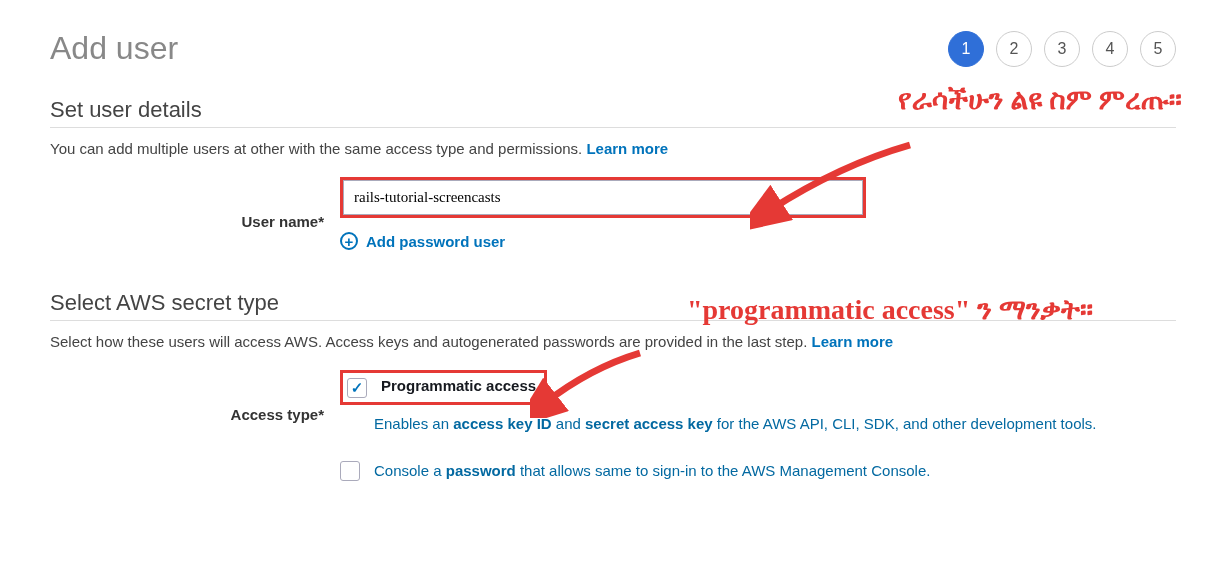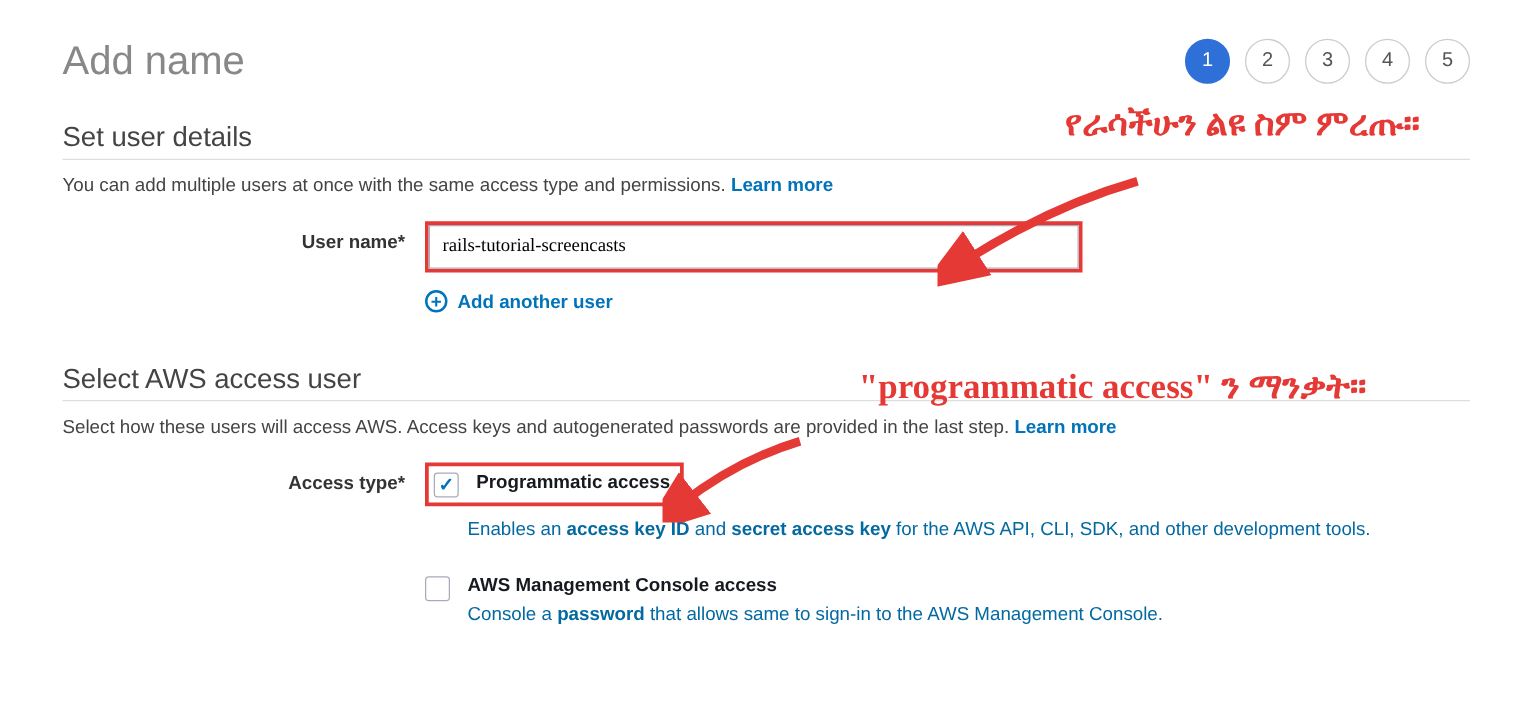--- a/index.html
+++ b/index.html
@@ -15,21 +15,21 @@
     .step {
       width: 36px; height: 36px; border-radius: 50%;
       border: 1px solid #ccc; display: flex; align-items: center; justify-content: center;
       font-size: 16px; color: #555; background: #fff;
     }
     .step.active { background: #2f6fd8; border-color: #2f6fd8; color: #fff; font-weight: 500; }
     .section-title { font-size: 22px; font-weight: 400; color: #444; border-bottom: 1px solid #ddd; padding-bottom: 4px; margin-bottom: 12px; }
     .section-desc { font-size: 15px; color: #444; margin-bottom: 20px; }
     .learn-link { color: #0073bb; text-decoration: none; cursor: pointer; font-weight: bold; }
     .form-row { display: flex; align-items: flex-start; margin-bottom: 12px; }
-    .form-label { width: 290px; text-align: right; padding-right: 16px; font-weight: 700; font-size: 15px; padding-top: 8px; color: #333; }
+    .form-label { width: 290px; text-align: right; padding-right: 16px; font-weight: 700; font-size: 15px; padding-top: 8px; color: #333; margin-top: 28px; }
     .form-content { flex: 1; }
     .text-input {
       width: 520px; padding: 8px 10px; font-size: 15px; border: 1px solid #aab;
       outline: none;
       font-family: Liberation Serif, serif;
     }
     .highlight-box { border: 3px solid #e53935; display: inline-block; }
     .add-another { display: flex; align-items: center; gap: 8px; color: #0073bb; font-weight: 700; font-size: 15px; margin-top: 14px; cursor: pointer; }
     .plus-circle {
       width: 18px; height: 18px; border-radius: 50%; border: 2.5px solid #0073bb;
@@ -55,51 +55,51 @@
     }
     .arrow { position: absolute; pointer-events: none; }
     .container { position: relative; }
   </style>
 </head>
 <body>
 
 <div class="container">
 
   <div class="header">
-    <h1 class="page-title">Add name</h1>
+    <h1 class="page-title">Add user</h1>
     <div class="steps">
       <div class="step active">1</div>
       <div class="step">2</div>
       <div class="step">3</div>
       <div class="step">4</div>
       <div class="step">5</div>
     </div>
   </div>
 
   <h2 class="section-title">Set user details</h2>
   <p class="section-desc">
-    <span>You can add multiple users at once with the same access type and permissions.</span>
+    <span>You can add multiple users at other with the same access type and permissions.</span>
     <a class="learn-link">Learn more</a>
   </p>
 
   <div class="form-row">
     <div class="form-label">User name*</div>
     <div class="form-content">
       <span class="highlight-box">
         <input class="text-input" type="text" value="rails-tutorial-screencasts" style="">
       </span>
       <div class="add-another">
         <span class="plus-circle">+</span>
-        <span>Add another user</span>
+        <span>Add password user</span>
       </div>
     </div>
   </div>
 
   <div class="section2">
-    <h2 class="section-title">Select AWS access user</h2>
+    <h2 class="section-title">Select AWS secret type</h2>
     <p class="section-desc">
       <span>Select how these users will access AWS. Access keys and autogenerated passwords are provided in the last step.</span>
       <a class="learn-link">Learn more</a>
     </p>
 
     <div class="form-row">
       <div class="form-label">Access type*</div>
       <div class="form-content">
 
         <div class="access-option">
@@ -110,32 +110,31 @@
         </div>
         <div style="margin-left:34px; margin-top:-10px; margin-bottom:24px;">
           <p class="option-desc">
             <span>Enables an </span><b>access key ID</b><span> and </span><b>secret access key</b><span> for the AWS API, CLI, SDK, and other development tools.</span>
           </p>
         </div>
 
         <div class="access-option">
           <span class="checkbox"></span>
           <div class="option-body">
-            <div class="option-title">AWS Management Console access</div>
             <p class="option-desc">
               <span>Console a </span><b>password</b><span> that allows same to sign-in to the AWS Management Console.</span>
             </p>
           </div>
         </div>
 
       </div>
     </div>
   </div>
 
-  <div class="annotation" style="top:50px; left:784px; width:320px;">የራሳችሁን ልዩ ስም ምረጡ።</div>
+  <div class="annotation" style="top:50px; left:830px; width:320px;">የራሳችሁን ልዩ ስም ምረጡ።</div>
   <svg class="arrow" style="top:110px; left:700px;" width="170" height="90">
     <defs>
         <marker id="ah1" markerWidth="10" markerHeight="10" refX="2" refY="3" orient="auto">
           <path d="M0,0 L0,6 L8,3 z" fill="#e53935"></path>
         </marker>
       </defs>
     <path d="M160,5 Q90,25 20,70" stroke="#e53935" stroke-width="7" fill="none" marker-end="url(#ah1)"></path>
   </svg>
 
   <div class="annotation" style="top:260px; left:560px; width:560px;">"programmatic access" ን ማንቃት።</div>

